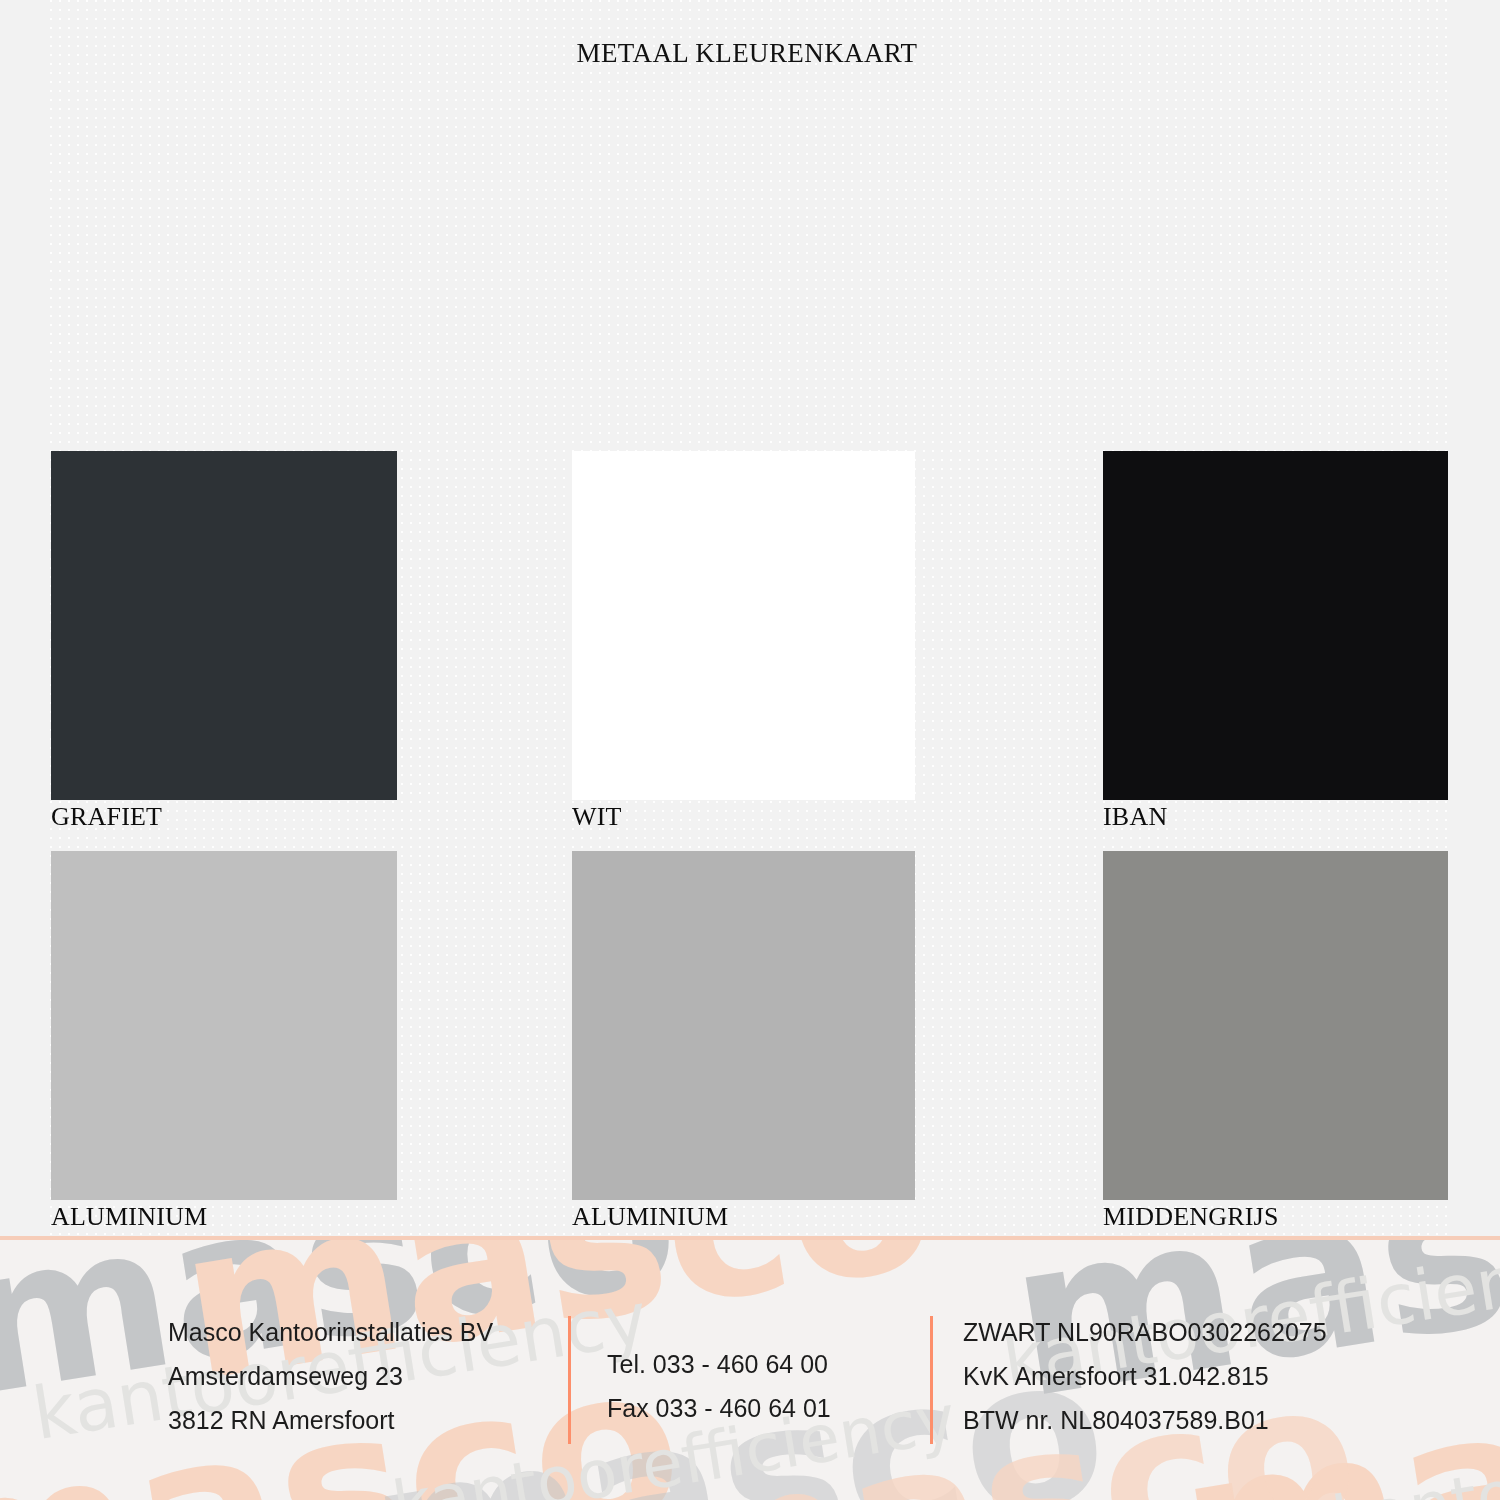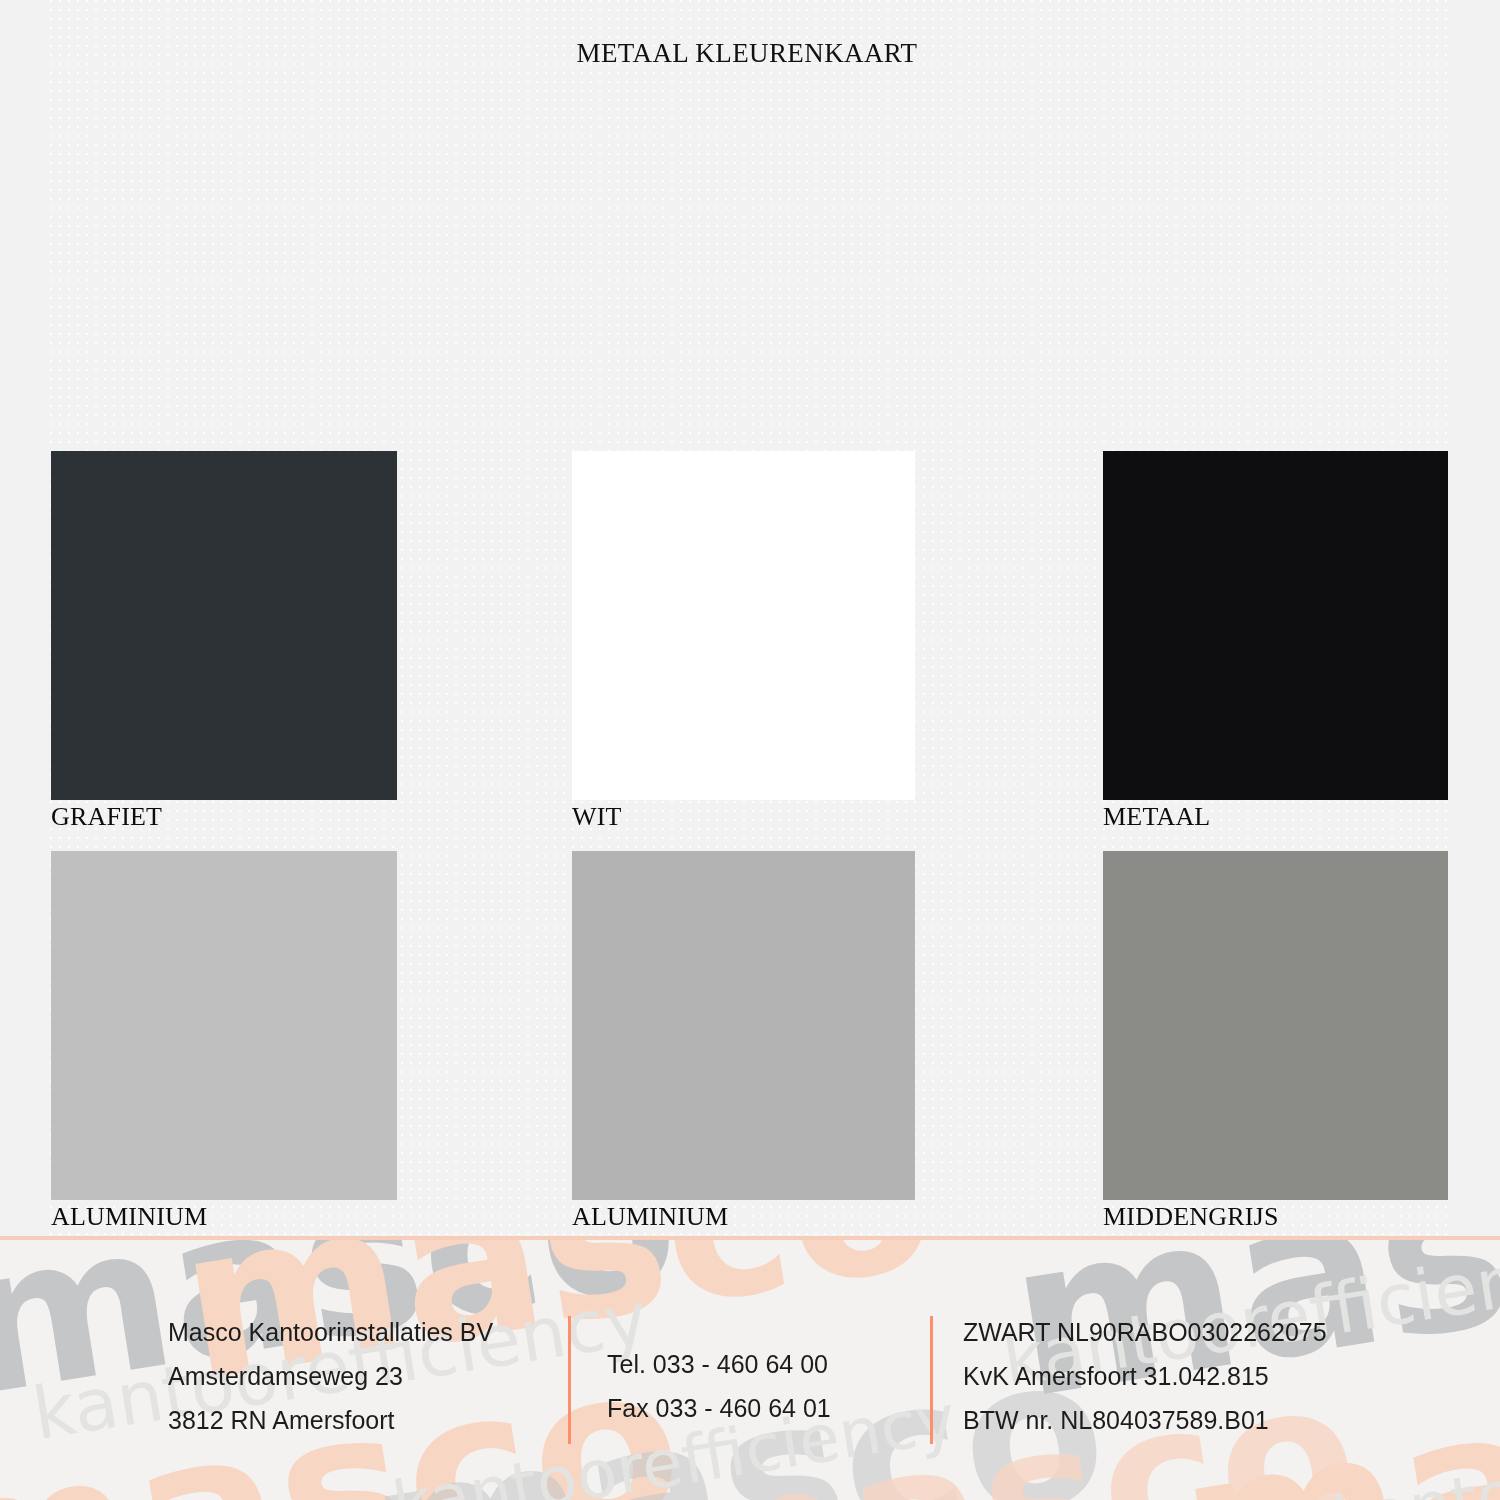--- a/index.html
+++ b/index.html
@@ -154,21 +154,21 @@
       <div class="swatch-label">GRAFIET</div>
     </div>
 
     <div class="swatch-cell col-1 row-0">
       <div class="swatch-chip" style="background: rgb(255, 255, 255);"></div>
       <div class="swatch-label">WIT</div>
     </div>
 
     <div class="swatch-cell col-2 row-0">
       <div class="swatch-chip" style="background: rgb(14, 14, 16);"></div>
-      <div class="swatch-label">METAAL</div>
+      <div class="swatch-label">IBAN</div>
     </div>
 
     <div class="swatch-cell col-0 row-1">
       <div class="swatch-chip" style="background: rgb(191, 191, 191);"></div>
       <div class="swatch-label">ALUMINIUM</div>
     </div>
 
     <div class="swatch-cell col-1 row-1">
       <div class="swatch-chip" style="background: rgb(179, 179, 179);"></div>
       <div class="swatch-label">ALUMINIUM</div>

